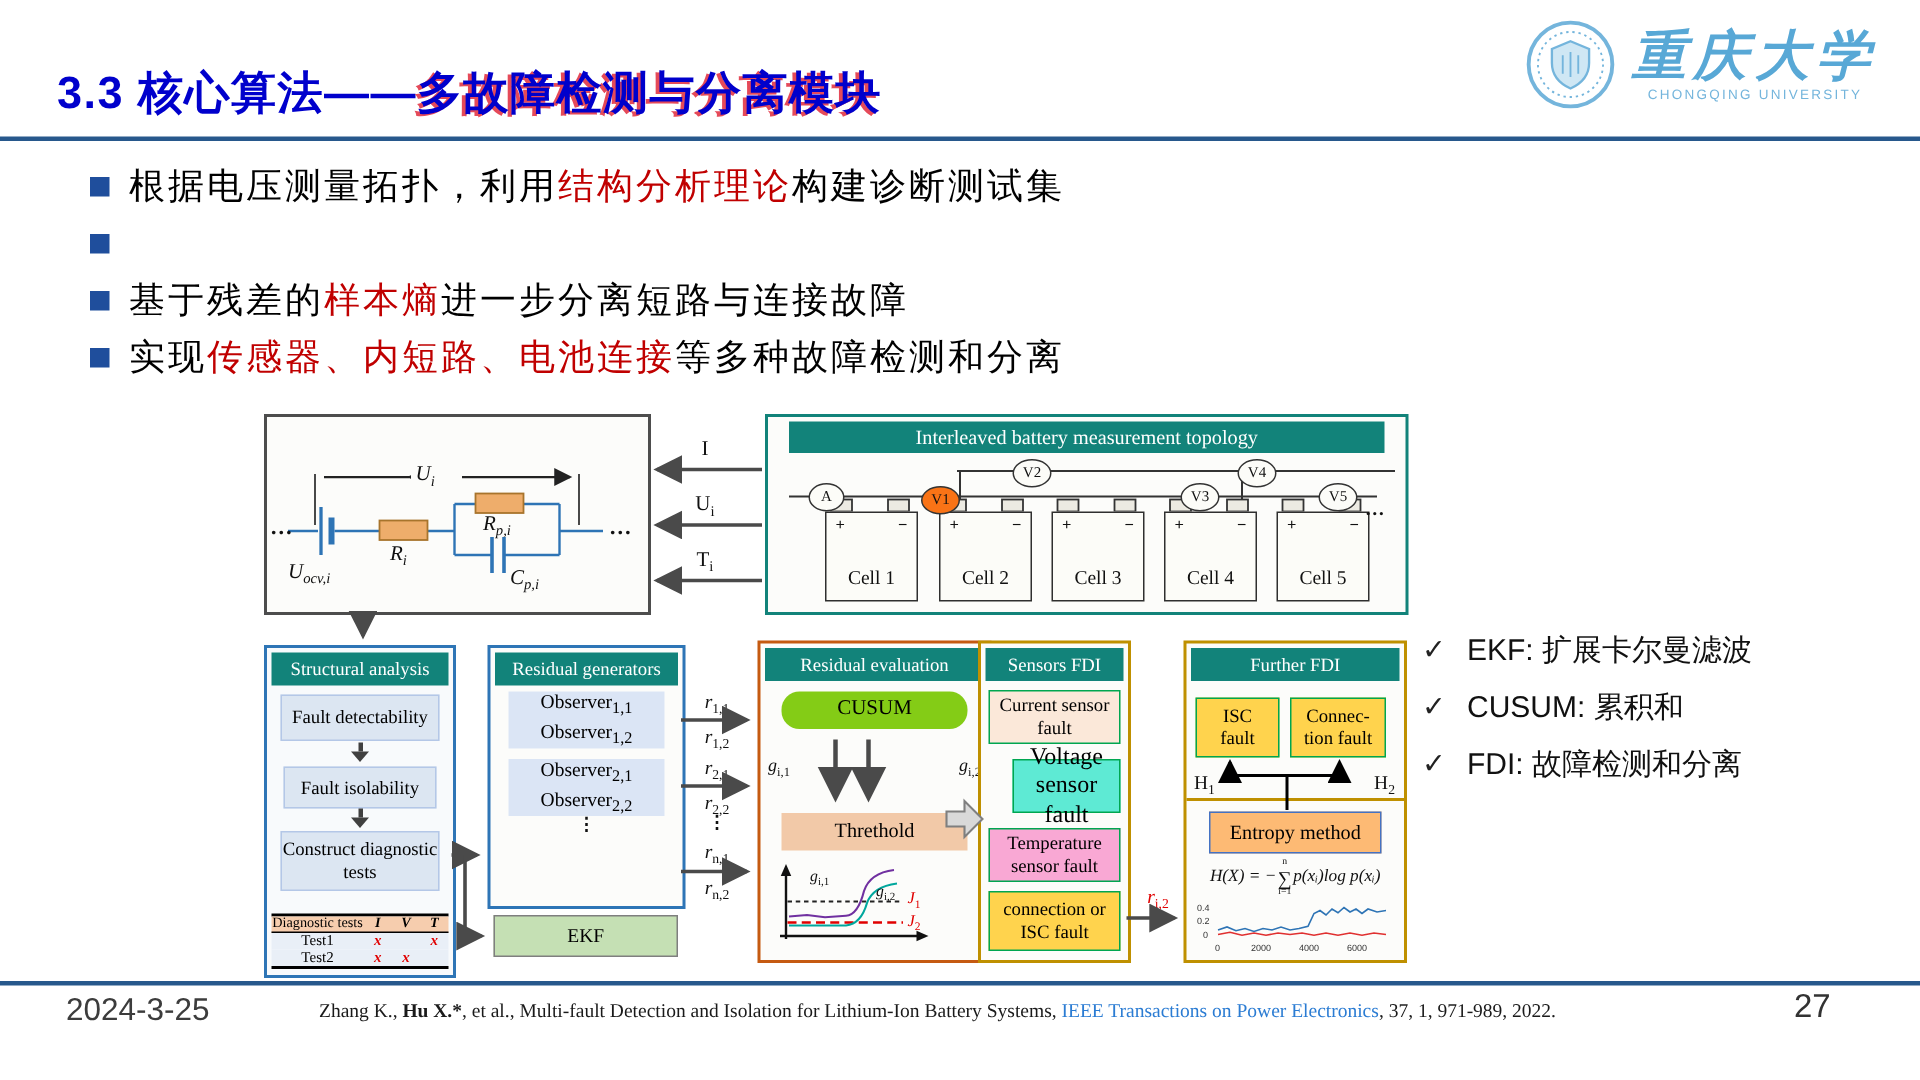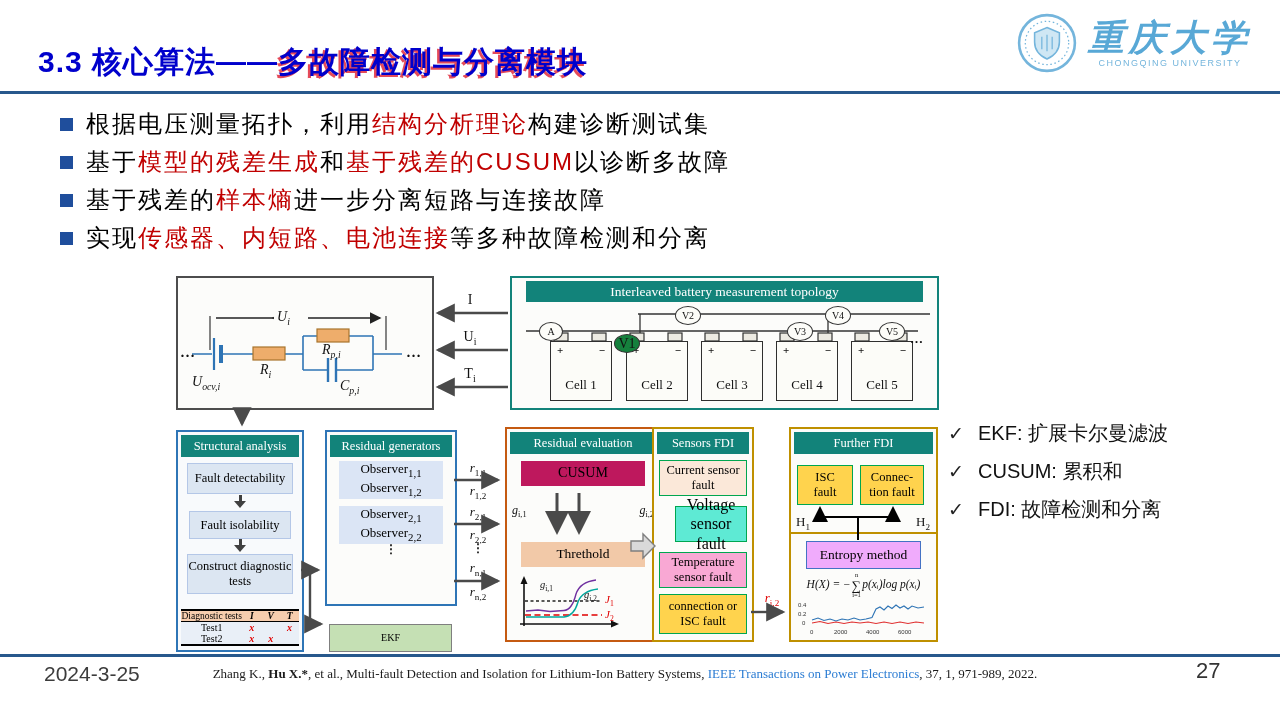--- a/index.html
+++ b/index.html
@@ -82,21 +82,20 @@
 
   <div id="top-rule" class="abs"></div>
 
   <div id="bullets" class="abs">
     <div class="brow">
       <span class="bmark"></span>
       <span class="btext"><span>根据电压测量拓扑，利用</span><span class="red">结构分析理论</span><span>构建诊断测试集</span></span>
     </div>
     <div class="brow">
       <span class="bmark"></span>
-      <span class="btext"><span>基于</span><span class="red">模型的残差生成</span><span>和</span><span class="red">基于残差的CUSUM</span><span>以诊断多故障</span></span>
     </div>
     <div class="brow">
       <span class="bmark"></span>
       <span class="btext"><span>基于残差的</span><span class="red">样本熵</span><span>进一步分离短路与连接故障</span></span>
     </div>
     <div class="brow">
       <span class="bmark"></span>
       <span class="btext"><span>实现</span><span class="red">传感器、内短路、电池连接</span><span>等多种故障检测和分离</span></span>
     </div>
   </div>
@@ -181,21 +180,21 @@
         <span class="lbl" style="right:6px;top:2px;font-size:11px;font-weight:bold;">−</span>
         <div class="lbl" style="left:0;right:0;bottom:7px;text-align:center;font-size:13px;">Cell 4</div>
       </div>
       <div class="abs" style="left:339px;top:38px;width:60px;height:58px;border:1.5px solid #2f2f2f;background:#fcfcf8;">
         <span class="lbl" style="left:6px;top:2px;font-size:11px;font-weight:bold;">+</span>
         <span class="lbl" style="right:6px;top:2px;font-size:11px;font-weight:bold;">−</span>
         <div class="lbl" style="left:0;right:0;bottom:7px;text-align:center;font-size:13px;">Cell 5</div>
       </div>
 
       <div class="lbl" style="left:27px;top:19px;width:22px;height:17px;border:1.3px solid #333;border-radius:50%;background:#fcfcf8;text-align:center;font-size:10px;line-height:17px;">A</div>
-      <div class="lbl" style="left:102px;top:31px;width:24px;height:17px;border:1.3px solid #333;border-radius:50%;background:#15803d;text-align:center;font-size:14px;line-height:17px;">V1</div>
+      <div class="lbl" style="left:102px;top:21px;width:24px;height:17px;border:1.3px solid #333;border-radius:50%;background:#f97316;text-align:center;font-size:10px;line-height:17px;">V1</div>
       <div class="lbl" style="left:163px;top:3px;width:24px;height:17px;border:1.3px solid #333;border-radius:50%;background:#fcfcf8;text-align:center;font-size:10px;line-height:17px;">V2</div>
       <div class="lbl" style="left:275px;top:19px;width:24px;height:17px;border:1.3px solid #333;border-radius:50%;background:#fcfcf8;text-align:center;font-size:10px;line-height:17px;">V3</div>
       <div class="lbl" style="left:313px;top:3px;width:24px;height:17px;border:1.3px solid #333;border-radius:50%;background:#fcfcf8;text-align:center;font-size:10px;line-height:17px;">V4</div>
       <div class="lbl" style="left:367px;top:19px;width:24px;height:17px;border:1.3px solid #333;border-radius:50%;background:#fcfcf8;text-align:center;font-size:10px;line-height:17px;">V5</div>
       <div class="lbl" style="left:398px;top:28px;font-size:13px;font-weight:bold;">…</div>
     </div>
   </div>
 
   <div class="lbl" style="left:450px;top:292px;width:40px;text-align:center;font-size:14px;"><span>I</span><sub></sub></div>
   <div class="lbl" style="left:450px;top:329px;width:40px;text-align:center;font-size:14px;"><span>U</span><sub>i</sub></div>
@@ -242,33 +241,33 @@
       <div><span>Observer</span><sub>1,1</sub></div>
       <div><span>Observer</span><sub>1,2</sub></div>
     </div>
     <div class="innerbox" style="left:12px;right:12px;top:74px;height:38px;background:#dbe5f5;font-size:13px;flex-direction:column;">
       <div><span>Observer</span><sub>2,1</sub></div>
       <div><span>Observer</span><sub>2,2</sub></div>
     </div>
     <div class="lbl" style="left:0;right:0;top:110px;text-align:center;font-size:12px;font-weight:bold;">⋮</div>
   </div>
 
-  <div class="innerbox" style="left:329px;top:610px;width:121px;height:26px;background:#c5e0b4;border:1.5px solid #7f7f7f;font-size:10px;margin-top:14px;">EKF</div>
+  <div class="innerbox" style="left:329px;top:610px;width:121px;height:26px;background:#c5e0b4;border:1.5px solid #7f7f7f;font-size:13px;">EKF</div>
 
   <div class="lbl" style="left:456px;top:460px;width:44px;text-align:center;font-size:13px;font-style:italic;"><span>r</span><sub style="font-style:normal;">1,1</sub></div>
   <div class="lbl" style="left:456px;top:483px;width:44px;text-align:center;font-size:13px;font-style:italic;"><span>r</span><sub style="font-style:normal;">1,2</sub></div>
   <div class="lbl" style="left:456px;top:504px;width:44px;text-align:center;font-size:13px;font-style:italic;"><span>r</span><sub style="font-style:normal;">2,1</sub></div>
   <div class="lbl" style="left:456px;top:527px;width:44px;text-align:center;font-size:13px;font-style:italic;"><span>r</span><sub style="font-style:normal;">2,2</sub></div>
   <div class="lbl" style="left:456px;top:541px;width:44px;text-align:center;font-size:12px;font-weight:bold;">⋮</div>
   <div class="lbl" style="left:456px;top:560px;width:44px;text-align:center;font-size:13px;font-style:italic;"><span>r</span><sub style="font-style:normal;">n,1</sub></div>
   <div class="lbl" style="left:456px;top:584px;width:44px;text-align:center;font-size:13px;font-style:italic;"><span>r</span><sub style="font-style:normal;">n,2</sub></div>
 
   <div class="block" style="left:505px;top:427px;width:124px;height:211px;border:2.5px solid #c55a11;padding-left:28px;">
     <div class="bhead" style="left:3px;right:3px;top:3px;height:22px;font-size:12.5px;line-height:22px;">Residual evaluation</div>
-    <div class="innerbox" style="left:14px;right:14px;top:32px;height:25px;background:#be185d;font-size:14px;">CUSUM</div>
+    <div class="innerbox" style="left:14px;right:14px;top:32px;height:25px;background:#84cc16;font-size:14px;border-radius:12px;">CUSUM</div>
     <svg class="abs" style="left:30px;top:62px;" width="62" height="46" viewBox="0 0 62 46">
       <defs>
           <marker id="ah2" markerWidth="9" markerHeight="9" refX="6" refY="4" orient="auto">
             <path d="M0,0 L8,4 L0,8 z" fill="#4a4a4a"></path>
           </marker>
         </defs>
       <line x1="20" y1="2" x2="20" y2="38" stroke="#4a4a4a" stroke-width="3" marker-end="url(#ah2)"></line>
       <line x1="42" y1="2" x2="42" y2="38" stroke="#4a4a4a" stroke-width="3" marker-end="url(#ah2)"></line>
     </svg>
     <div class="lbl" style="left:5px;top:74px;font-size:12px;font-style:italic;"><span>g</span><sub style="font-style:normal;">i,1</sub></div>
@@ -306,21 +305,21 @@
       <div>ISC</div>
         <div>fault</div>
     </div>
     <div class="innerbox" style="left:69px;top:36px;width:62px;height:38px;background:#ffd34d;border:1.5px solid #00a650;font-size:12.5px;flex-direction:column;">
       <div>Connec-</div>
         <div>tion fault</div>
     </div>
     <div class="lbl" style="left:5px;top:85px;font-size:13px;"><span>H</span><sub>1</sub></div>
     <div class="lbl" style="right:6px;top:85px;font-size:13px;"><span>H</span><sub>2</sub></div>
     <div class="abs" style="left:0;right:0;top:103px;border-top:2px solid #bf9000;"></div>
-    <div class="innerbox" style="left:15px;right:15px;top:112px;height:26px;background:#f0abfc;border:1.5px solid #4472c4;font-size:13.5px;">Entropy method</div>
+    <div class="innerbox" style="left:15px;right:15px;top:112px;height:26px;background:#fdba74;border:1.5px solid #4472c4;font-size:13.5px;">Entropy method</div>
     <div class="lbl" style="left:0;right:0;top:143px;text-align:center;font-size:11.5px;font-style:italic;white-space:nowrap;">
       <span>H(X) = −</span><span class="sigma-stack">
           <span class="lim">n</span>
           <span class="sg">∑</span>
           <span class="lim">i=1</span>
         </span><span>p(xᵢ)log p(xᵢ)</span>
     </div>
     <svg class="abs" style="left:5px;top:166px;" width="134" height="42" viewBox="0 0 134 42">
       <polyline points="16,25 22,23 28,25.5 34,24 40,26 46,24 52,25 58,23 64,25 70,24 76,22.5 80,14 84,12 88,15 92,11 96,13.5 100,10 104,13 108,11 112,14 116,11 122,13 128,12" fill="none" stroke="#2e74b5" stroke-width="1.1"></polyline>
       <polyline points="16,28 24,26.5 32,28.5 40,27 48,28.5 56,27 64,28 72,27 80,28.5 88,27 96,28.5 104,27 112,28.5 120,27 128,28" fill="none" stroke="#e03030" stroke-width="1.1"></polyline>

